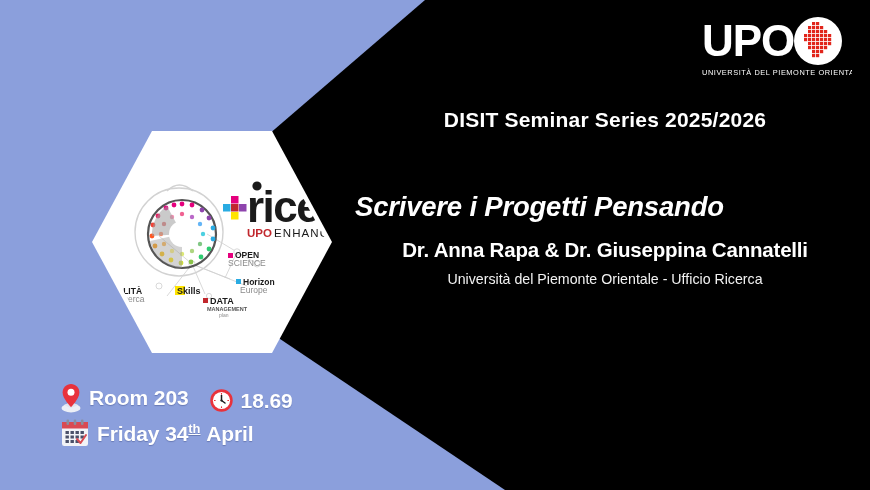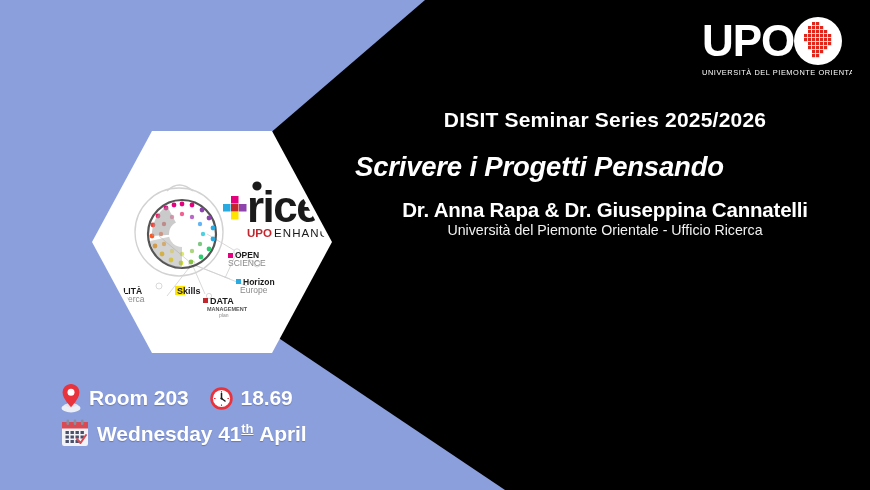--- a/index.html
+++ b/index.html
@@ -38,38 +38,38 @@
     position:absolute;left:345px;top:0;width:520px;height:490px;
     display:flex;flex-direction:column;align-items:center;
     color:#ffffff;text-align:left;
   }
   .series{
     margin-top:108px;
     font-size:21px;font-weight:bold;letter-spacing:.2px;
     text-shadow:0 0 1px rgba(0,0,0,.4);
   }
   .title{
-    margin-top:18px;width:500px;
+    margin-top:58px;width:500px;
     font-size:27.5px;font-weight:bold;font-style:italic;
     line-height:1.26;letter-spacing:-.2px;
   }
   .title .line{display:block;}
   .speakers{
     margin-top:13px;font-size:20.5px;font-weight:bold;letter-spacing:-.2px;
   }
   .affiliation{
-    font-size:14.2px;font-weight:normal;color:#f2f2f2;
+    margin-top:9px;font-size:14.2px;font-weight:normal;color:#f2f2f2;
   }
 
   
   .footer{
     position:absolute;left:60px;bottom:42px;width:400px;
     color:#ffffff;
   }
-  .finfo-row{display:flex;align-items:center;}
+  .finfo-row{display:flex;align-items:flex-end;}
   .finfo-row.r1{margin-bottom:5px;}
   .finfo-item{display:flex;align-items:center;}
   .finfo-item.room{margin-right:20px;}
   .ficon{display:inline-block;margin-right:7px;line-height:1;flex:0 0 auto;}
   .ficon svg{display:block;}
   .ftext{
     font-size:21px;font-weight:bold;letter-spacing:-.1px;
     text-shadow:0 1px 1px rgba(40,55,110,.35);
     white-space:nowrap;
   }
@@ -296,19 +296,19 @@
               <rect x="15.5" y="17.5" width="3.4" height="3"></rect>
                 <rect x="20.5" y="17.5" width="3.4" height="3"></rect>
               <rect x="5.5" y="22" width="3.4" height="3"></rect>
                 <rect x="10.5" y="22" width="3.4" height="3"></rect>
               <rect x="15.5" y="22" width="3.4" height="3"></rect>
             </g>
             <path d="M17 21 l3.5 4 l5.5 -8" stroke="#d94a52" stroke-width="2" fill="none" stroke-linecap="round" stroke-linejoin="round"></path>
           </svg>
         </span>
         <span class="ftext">
-          <span>Wednesday</span><span>&nbsp;</span><span>41</span><sup>th</sup><span>&nbsp;</span><span>April</span>
+          <span>Friday</span><span>&nbsp;</span><span>34</span><sup>th</sup><span>&nbsp;</span><span>April</span>
         </span>
       </div>
     </div>
   </div>
 
 </div>
 
 </body></html>

